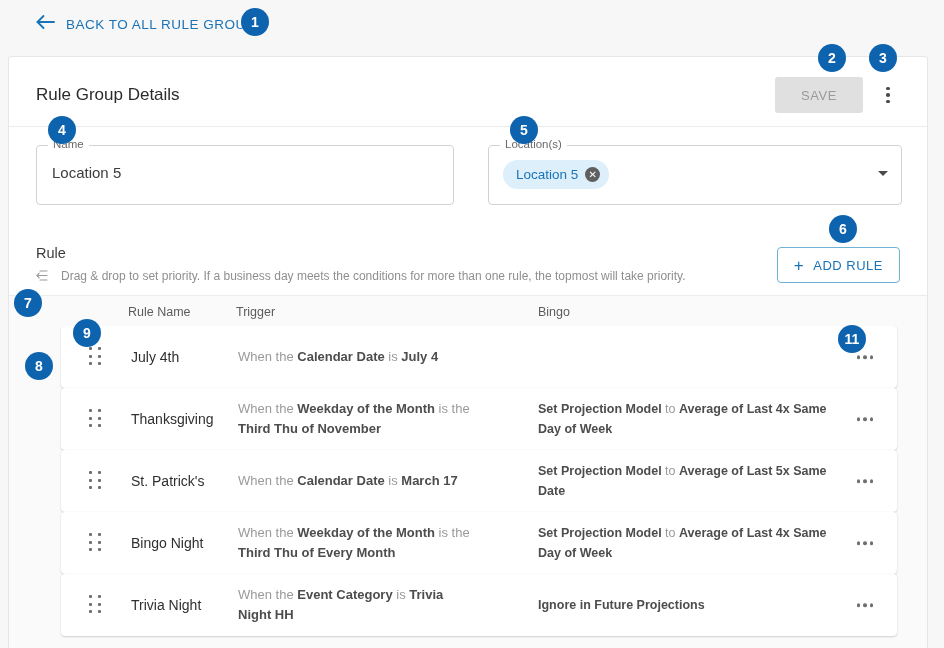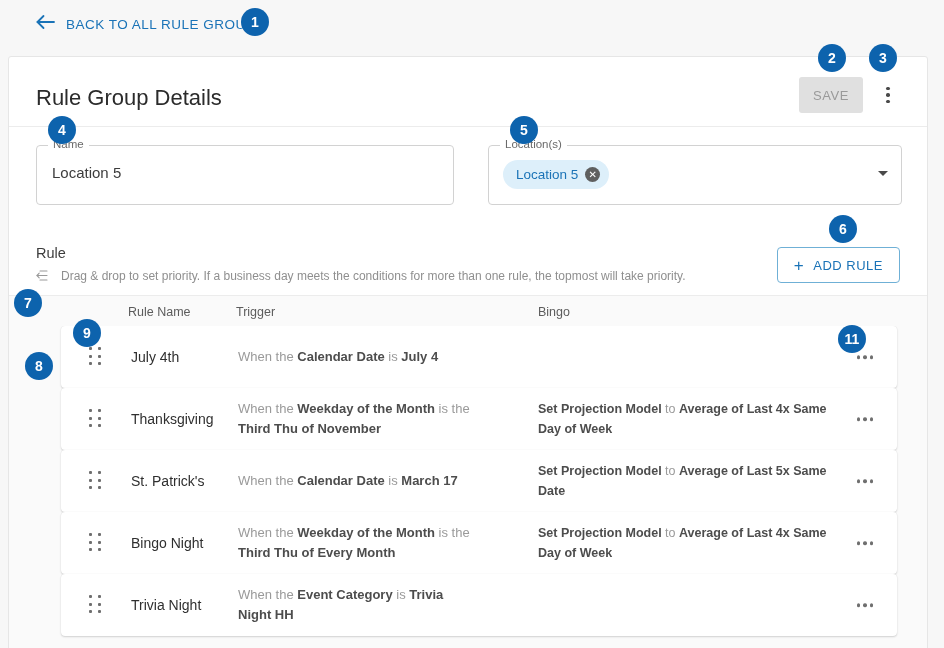--- a/index.html
+++ b/index.html
@@ -39,25 +39,25 @@
     overflow: hidden;
   }
 
   #card-header {
     position: relative;
     height: 70px;
     border-bottom: 1px solid #ececec;
   }
   #page-title {
     position: absolute; left: 27px; top: 28px;
-    font-size: 22px; color: #2b2b2b; font-weight: 400;
+    font-size: 17px; color: #2b2b2b; font-weight: 400;
   }
   #save-button {
     position: absolute; right: 64px; top: 20px;
-    width: 64px; height: 36px;
+    width: 88px; height: 36px;
     background: #e0e0e0; color: #9a9a9a;
     border: none; border-radius: 3px;
     font-family: "Liberation Sans", sans-serif;
     font-size: 13px; font-weight: 500; letter-spacing: .6px;
     cursor: default;
   }
   #overflow-menu-button {
     position: absolute; right: 24px; top: 22px;
     width: 30px; height: 32px;
     display: flex; flex-direction: column; align-items: center;
@@ -355,20 +355,21 @@
           <div class="drag-handle">
             <i></i>
             <i></i>
             <i></i>
             <i></i>
             <i></i>
             <i></i>
           </div>
           <div class="cell-name">Trivia Night</div>
           <div class="cell-trigger">When the <b>Event Category</b> is <b>Trivia Night HH</b></div>
+          <div class="cell-action"><b>Ignore in Future Projections</b></div>
           <div class="row-menu">
             <i></i>
             <i></i>
             <i></i>
           </div>
         </div>
       </div>
   </div>
 
 </div>

